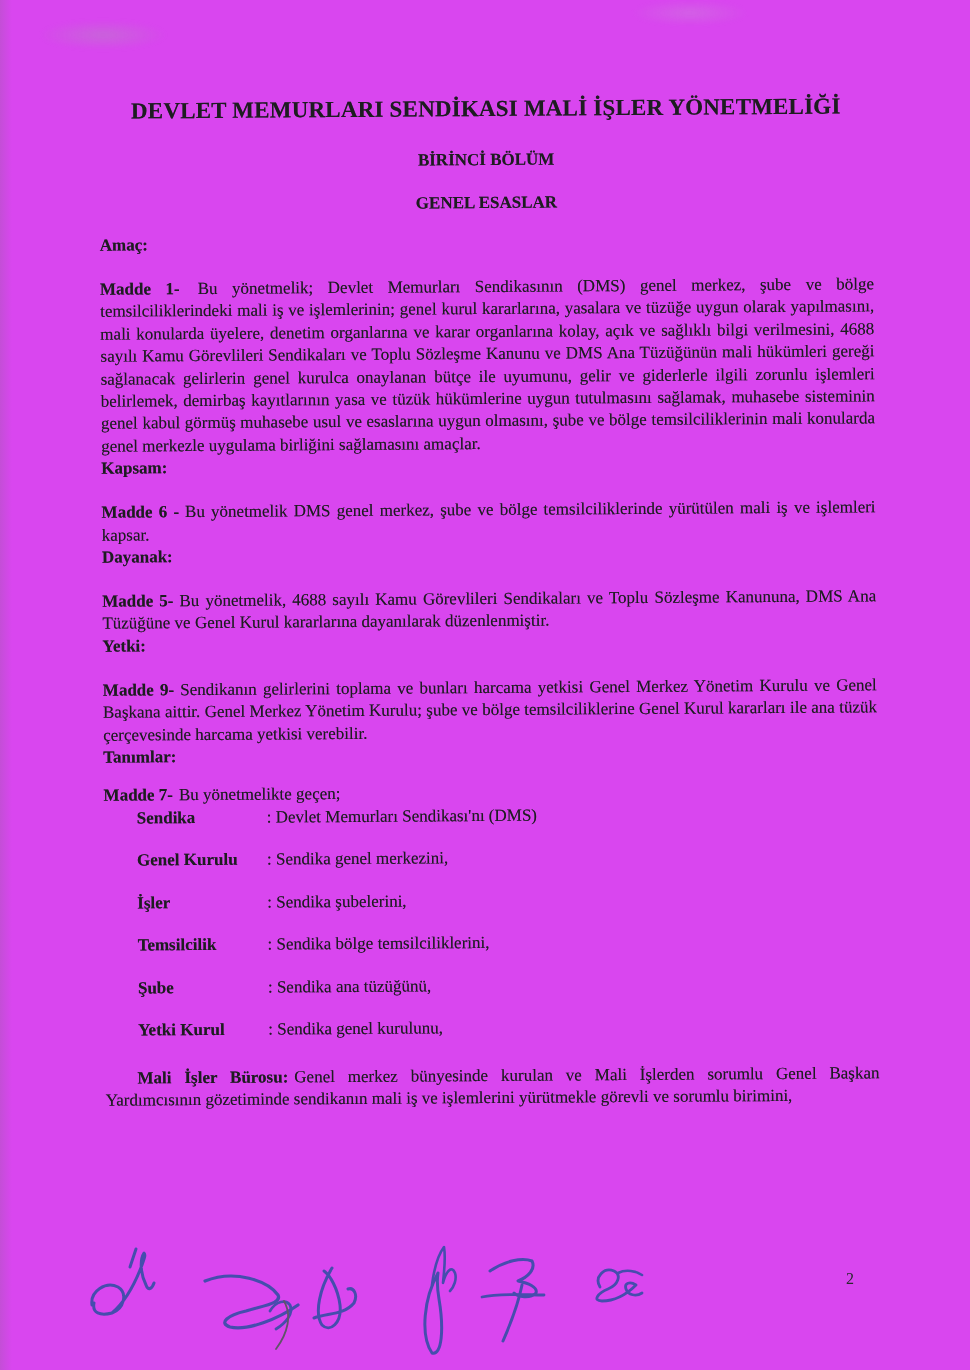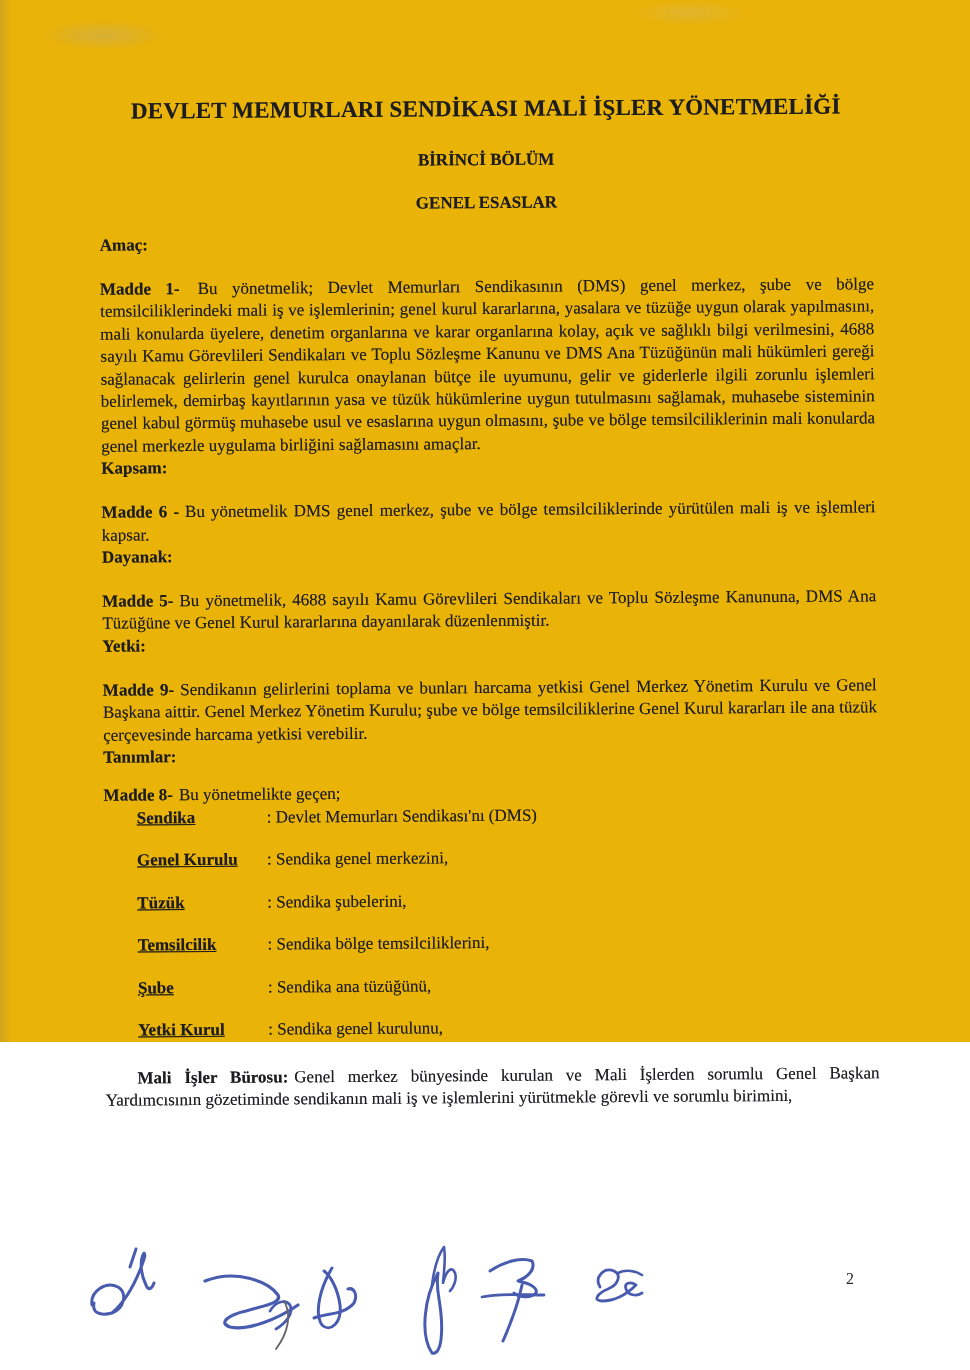--- a/index.html
+++ b/index.html
@@ -4,22 +4,22 @@
 <style>
   html, body { margin:0; padding:0; }
   body {
     width:970px; height:1370px;
     background:#ffffff;
     font-family:"Liberation Serif","DejaVu Serif",serif;
     overflow:hidden;
   }
   .page {
     position:relative;
-    width:970px; height:1042px;
-    background:#eab308;
+    width:970px; height:1370px;
+    background:#d946ef;
     color:#1d1d20;
   }
   
   .edge-left {
     position:absolute; left:0; top:0; width:12px; height:100%;
     background:linear-gradient(to right, rgba(110,110,118,0.20), rgba(255,255,255,0));
     pointer-events:none;
   }
   .smudge-a {
     position:absolute; left:38px; top:20px; width:130px; height:30px;
@@ -53,21 +53,21 @@
   .para {
     font-size:17px; line-height:22.4px; text-align:justify;
     margin:0; color:#1d1d20;
   }
   .b { font-weight:bold; }
   .gap-lg { display:inline-block; width:18px; }
   .gap-sm { display:inline-block; width:6px; }
   .defs { margin-left:33px; }
   .def-row { display:flex; font-size:17px; line-height:22px; margin-bottom:20.5px; }
   .def-row.last { margin-bottom:26px; }
-  .def-term { font-weight:bold; width:130px; flex:none;text-decoration:underline; }
+  .def-term { font-weight:bold; width:130px; flex:none; }
   .def-value { flex:1; }
   .mali { text-indent:32px; }
   .signatures {
     position:absolute; left:70px; top:1243px;
     width:600px; height:120px;
   }
   .page-number {
     position:absolute; left:846px; top:1270px;
     font-size:16px; color:#2a2a2e;
   }
@@ -98,33 +98,33 @@
     <div class="side-head mb22">Dayanak:</div>
 
     <p class="para mb18"><span class="b">Madde 5-</span><span class="gap-sm"></span><span>Bu yönetmelik, 4688 sayılı Kamu Görevlileri Sendikaları ve Toplu Sözleşme Kanununa, DMS Ana Tüzüğüne ve Genel Kurul kararlarına dayanılarak düzenlenmiştir.</span></p>
 
     <div class="side-head mb22">Yetki:</div>
 
     <p class="para mb20"><span class="b">Madde 9-</span><span class="gap-sm"></span><span>Sendikanın gelirlerini toplama ve bunları harcama yetkisi Genel Merkez Yönetim Kurulu ve Genel Başkana aittir. Genel Merkez Yönetim Kurulu; şube ve bölge temsilciliklerine Genel Kurul kararları ile ana tüzük çerçevesinde harcama yetkisi verebilir.</span></p>
 
     <div class="side-head mb16">Tanımlar:</div>
 
-    <p class="para mb20"><span class="b">Madde 8-</span><span class="gap-sm"></span><span>Bu yönetmelikte geçen;</span></p>
+    <p class="para mb20"><span class="b">Madde 7-</span><span class="gap-sm"></span><span>Bu yönetmelikte geçen;</span></p>
 
     <div class="defs">
       <div class="def-row">
         <span class="def-term">Sendika</span>
         <span class="def-value">: Devlet Memurları Sendikası'nı (DMS)</span>
       </div>
       <div class="def-row">
         <span class="def-term">Genel Kurulu</span>
         <span class="def-value">: Sendika genel merkezini,</span>
       </div>
       <div class="def-row">
-        <span class="def-term">Tüzük</span>
+        <span class="def-term">İşler</span>
         <span class="def-value">: Sendika şubelerini,</span>
       </div>
       <div class="def-row">
         <span class="def-term">Temsilcilik</span>
         <span class="def-value">: Sendika bölge temsilciliklerini,</span>
       </div>
       <div class="def-row">
         <span class="def-term">Şube</span>
         <span class="def-value">: Sendika ana tüzüğünü,</span>
       </div>

